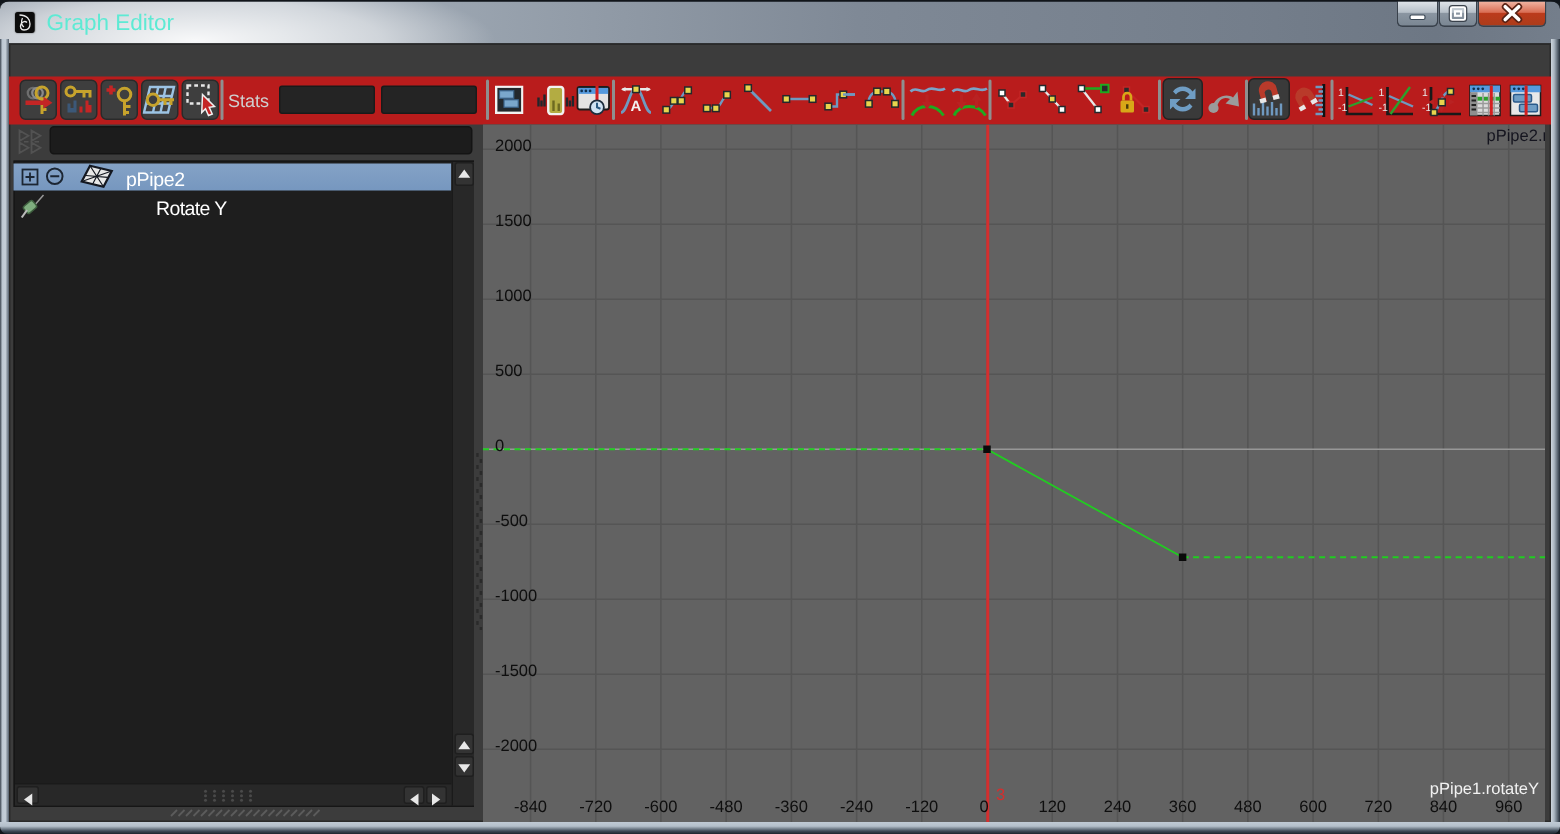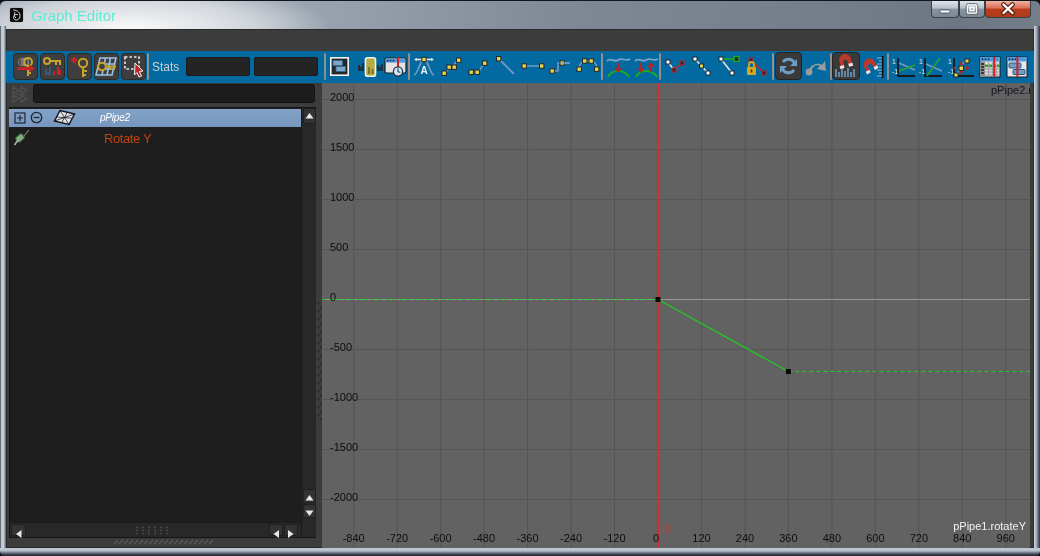--- a/index.html
+++ b/index.html
@@ -29,35 +29,35 @@
     border:1px solid #39414b;border-top:none;}
   #btnmin{left:931px;width:28px;background:linear-gradient(180deg,#dfe4e9 0%,#b6bfc8 45%,#8a95a1 50%,#7b8793 100%);}
   #btnmax{left:959px;width:26px;background:linear-gradient(180deg,#dfe4e9 0%,#b6bfc8 45%,#8a95a1 50%,#7b8793 100%);}
   #btncls{left:985px;width:46px;background:linear-gradient(180deg,#f0b4a2 0%,#d96e54 45%,#bb3b1c 50%,#ad3c1a 100%);}
   
   #inner{left:6px;top:29px;width:1028px;height:519px;background:#3c3c3c;
      border:1px solid #2a2a2a;box-sizing:border-box;}
   #menubar{left:6px;top:29px;width:1028px;height:22px;background:#3a3a3a;
      border-bottom:1px solid #333;box-sizing:border-box;}
   .menu{position:absolute;top:5px;font-size:12.5px;color:#e2e2e2;}
-  #toolbar{left:6px;top:51px;width:1028px;height:32px;background:#0369a1;}
+  #toolbar{left:6px;top:51px;width:1028px;height:32px;background:#b91c1c;}
   .sep{position:absolute;top:2px;width:2px;height:27px;background:#8f8f8f;border-radius:1px;}
   .tbtn{position:absolute;top:2px;width:25px;height:27px;background:#3e3e3e;
      border:1px solid #2a2a2a;border-radius:4px;box-sizing:border-box;}
   .tfield{position:absolute;top:6px;width:64px;height:19px;background:#242424;
      border:1px solid #1a1a1a;border-radius:2px;box-sizing:border-box;}
   
   #searchfield{left:33px;top:84px;width:282px;height:19px;background:#1c1c1c;
      border:1px solid #141414;border-radius:3px;box-sizing:border-box;}
   #tree{left:9px;top:107px;width:307px;height:431px;background:#1e1e1e;
      border:1px solid #161616;box-sizing:border-box;}
   #row1{left:9px;top:109px;width:292px;height:18px;
      background:linear-gradient(180deg,#84a2c6 0%,#7697bf 100%);}
-  #rowtext1{left:100px;top:112px;font-size:10px;letter-spacing:-0.2px;color:#fff;font-style:italic;}
-  #rowtext2{left:104px;top:131px;font-size:13px;letter-spacing:-0.4px;color:#c2410c;}
+  #rowtext1{left:84px;top:112px;font-size:13px;letter-spacing:-0.2px;color:#fff;}
+  #rowtext2{left:104px;top:131px;font-size:13px;letter-spacing:-0.4px;color:#ffffff;}
   
   #vsb{left:301px;top:108px;width:15px;height:429px;background:#282828;border-left:1px solid #1a1a1a;box-sizing:border-box;}
   .sbtn{position:absolute;background:#333;border:1px solid #1f1f1f;box-sizing:border-box;border-radius:2px;
         color:#e8e8e8;text-align:center;}
   
   #hsb{left:10px;top:522px;width:291px;height:15px;background:#282828;border-top:1px solid #1a1a1a;box-sizing:border-box;}
   
   #graph{left:322px;top:83px;width:708px;height:465px;background:#626262;}
 </style>
 </head>

